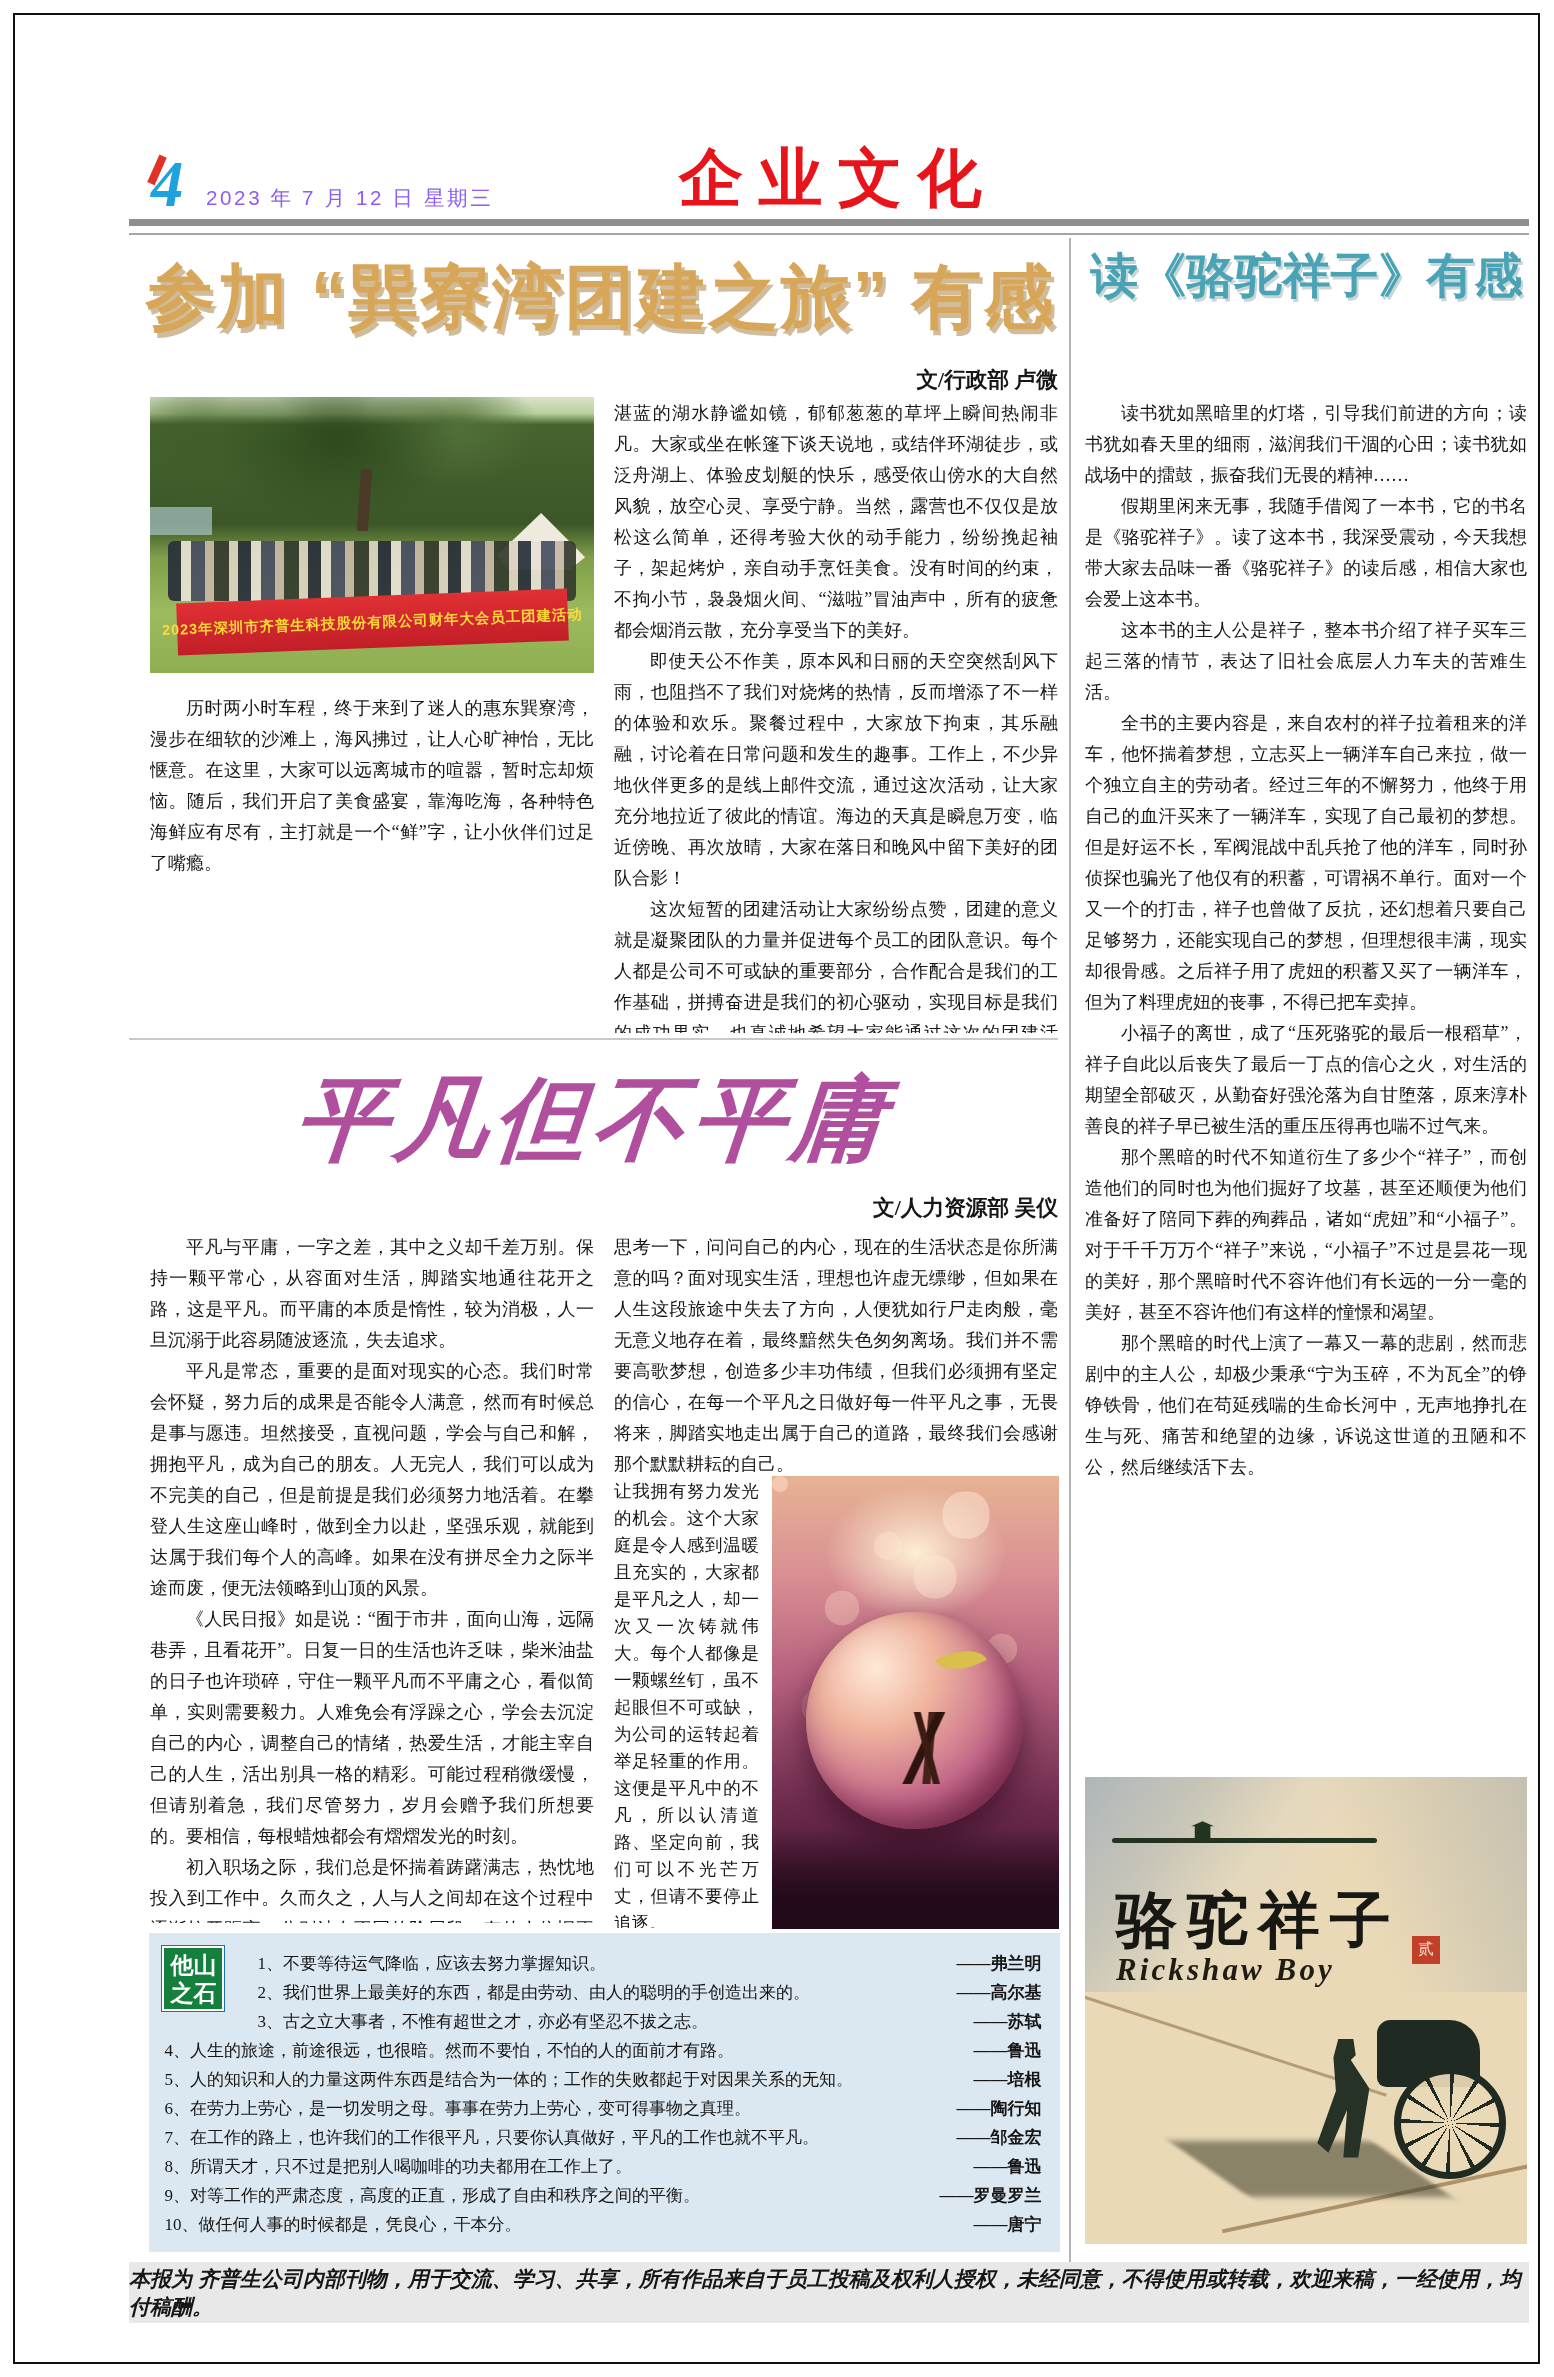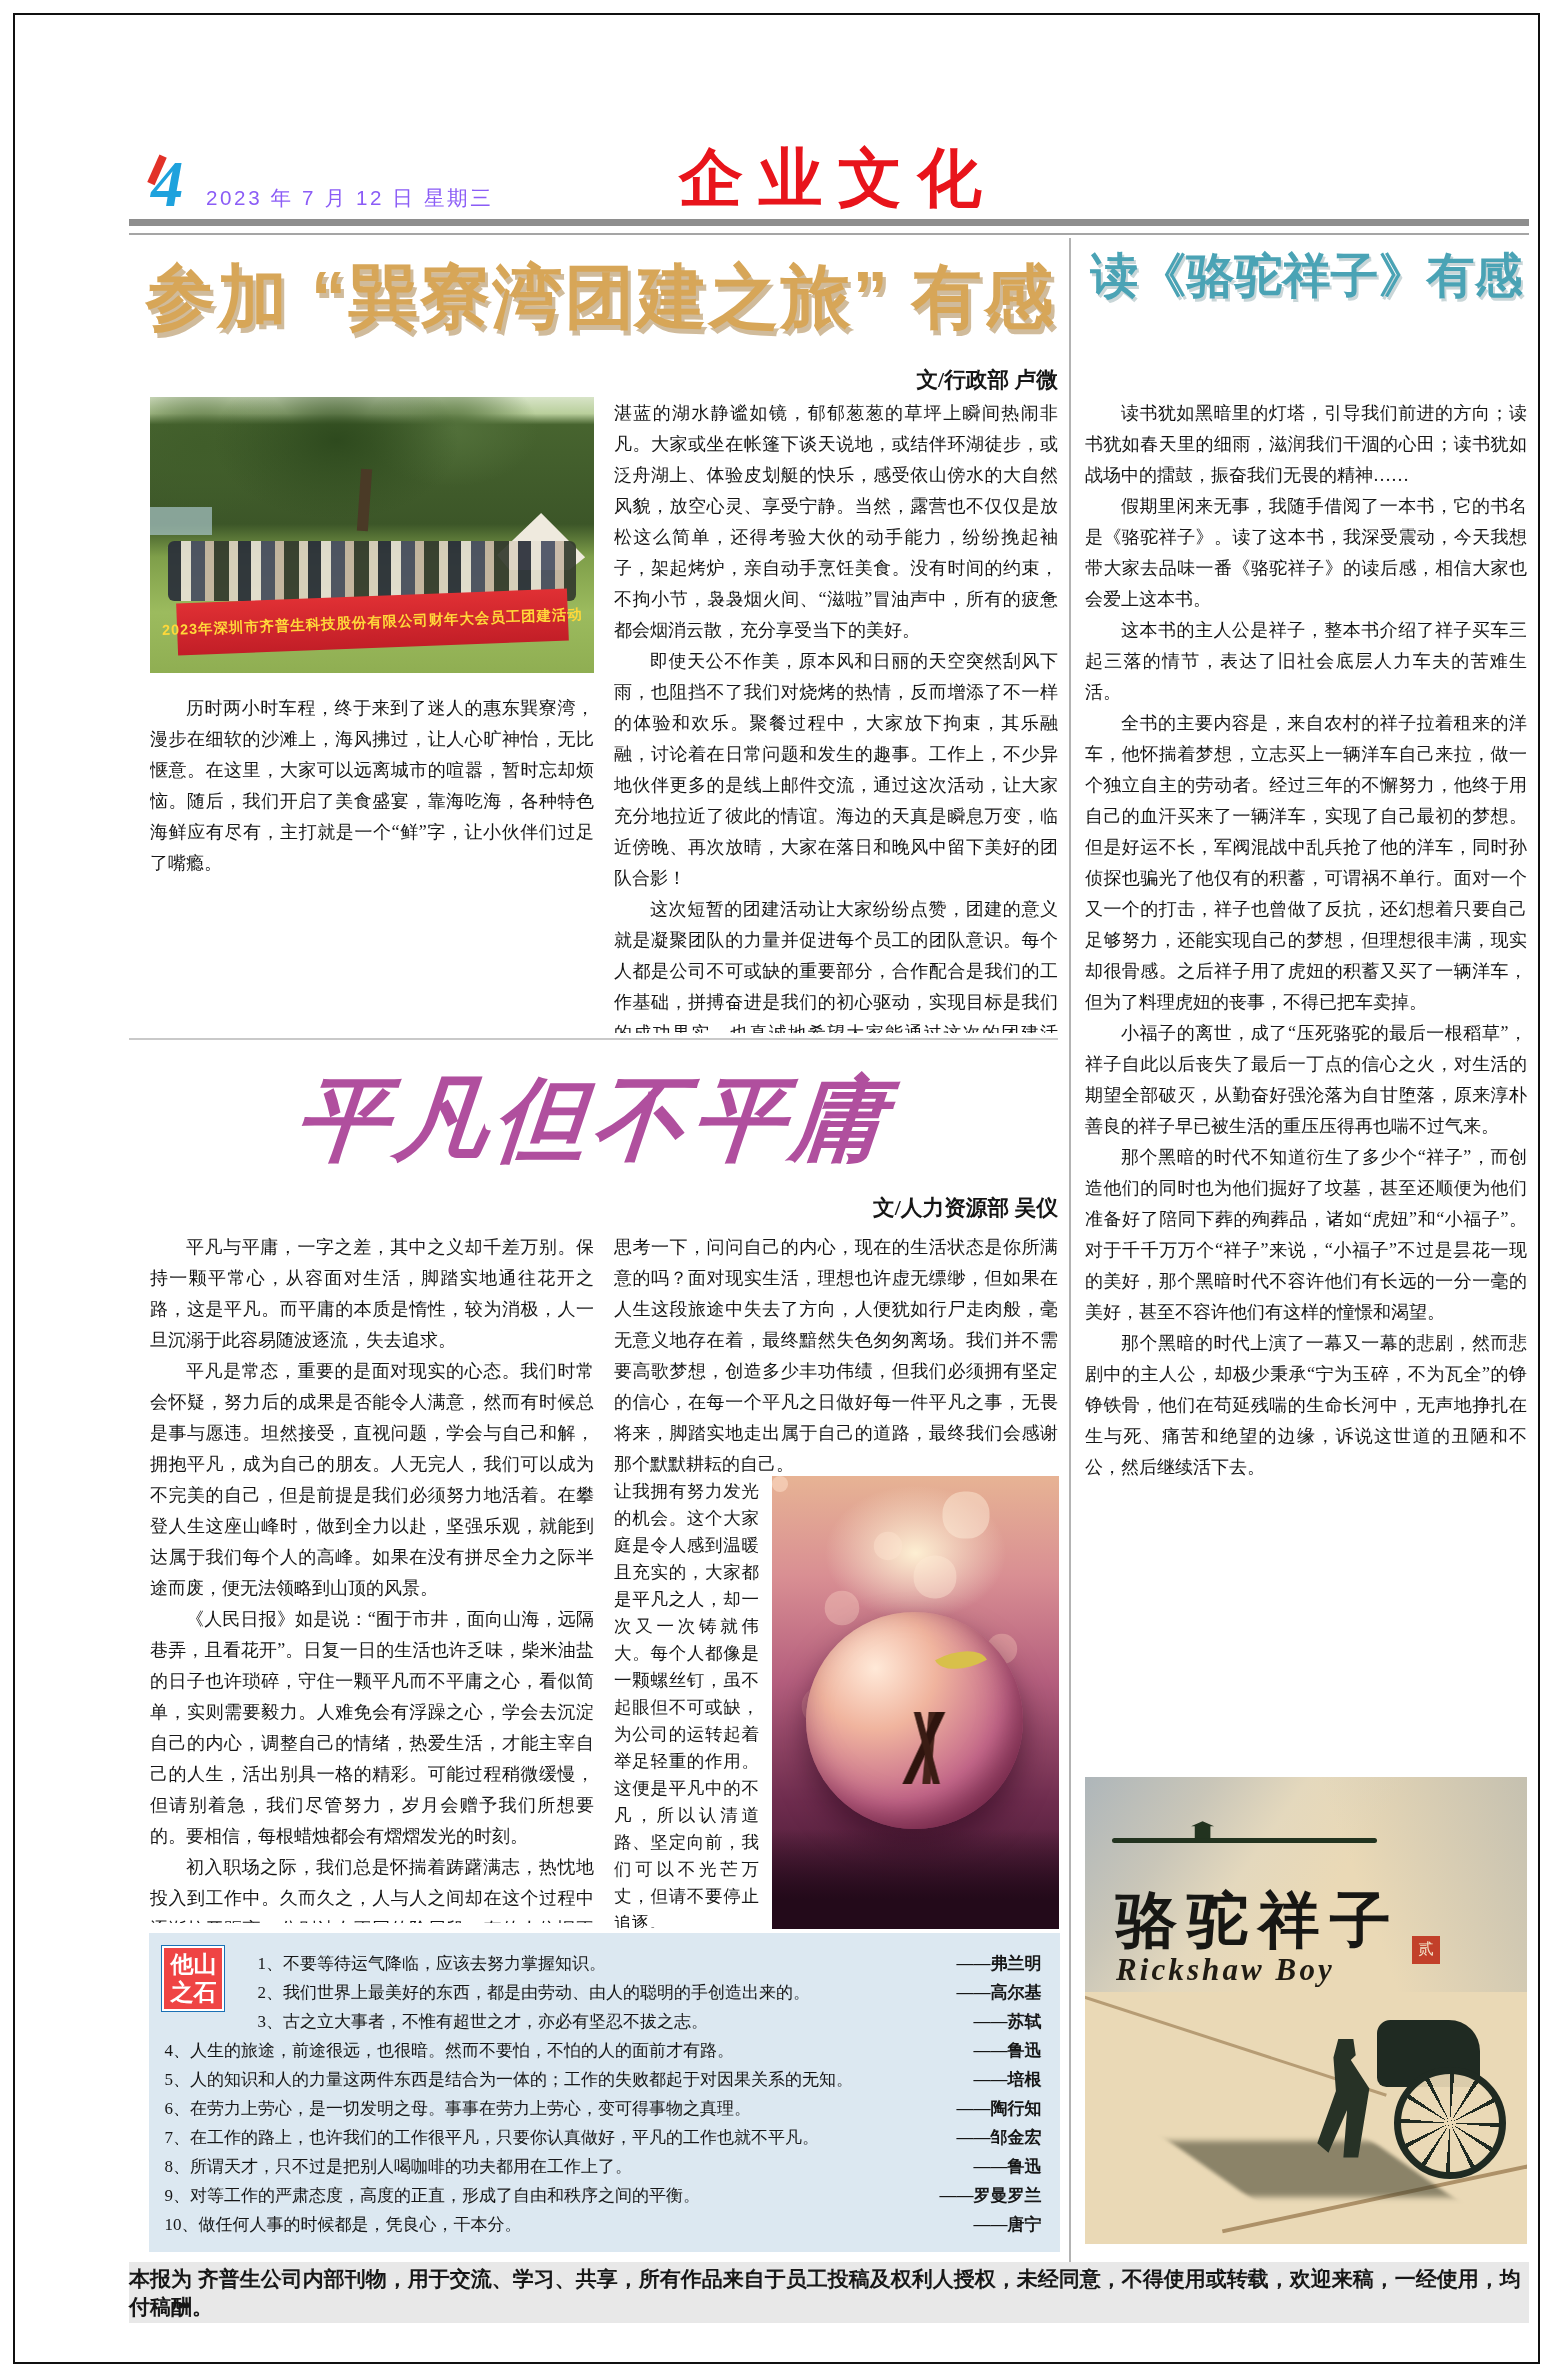--- a/index.html
+++ b/index.html
@@ -70,24 +70,24 @@
     box-shadow:0 15.5px 31px rgba(40,5,25,.55), inset -9.3px -12.4px 31px rgba(90,20,50,.55);}
   .p2-leaf{left:58%;top:38%;width:46px;height:24px;background:#d8c04a;border-radius:0 100% 0 100%;transform:rotate(-28deg);}
   .p2-twigs{left:28%;top:52%;width:155px;height:72px;
     background:linear-gradient(75deg,transparent 46%,#3a1c14 47%,#3a1c14 50%,transparent 51%),
                linear-gradient(115deg,transparent 44%,#2e140e 45%,#2e140e 49%,transparent 50%),
                linear-gradient(95deg,transparent 47%,#45231a 48%,#45231a 52%,transparent 53%);}
   .p2-floor{left:0;top:78%;width:100%;height:22%;background:linear-gradient(180deg,rgba(60,15,35,0),#230a1a 70%);}
 
   
   .qbox{left:149px;top:1933px;width:911px;height:319px;background:#dce8f1;}
-  .qlabel{left:13.4px;top:13.4px;width:58px;height:61px;background:#ef4444;border:2.1px solid #ffffff;
+  .qlabel{left:13.4px;top:13.4px;width:58px;height:61px;background:#15803d;border:2.1px solid #ffffff;
           outline:1.5px solid #1a70b5;display:flex;align-items:center;justify-content:center;text-align:center;
           font-size:23px;line-height:28px;color:#ffffff;font-weight:bold;
-          font-family:Liberation Serif, serif;writing-mode:horizontal-tb;}
+          font-family:Liberation Sans, sans-serif;writing-mode:horizontal-tb;}
   .qlist{left:15.5px;top:15.5px;width:877px;}
   .quote-row{display:flex;align-items:baseline;font-size:17px;line-height:29px;}
   .quote-row.wrap-label{margin-left:93px;}
   .q-num{white-space:nowrap;}
   .q-text{flex:1;}
   .q-author{white-space:nowrap;font-weight:bold;margin-left:6.2px;}
 
   
   .cover{left:1085px;top:1777px;width:442px;height:467px;overflow:hidden;background:#ead9b6;}
   .cv-wash{left:0;top:0;width:100%;height:46%;
@@ -105,21 +105,21 @@
   .cv-path2{left:30%;top:88%;width:90%;height:4.1px;background:#ad9168;transform:rotate(-12deg);}
   .cv-shadow{left:28%;top:78%;width:46%;height:12%;background:rgba(60,60,40,.55);transform:skewX(55deg);filter:blur(3.1px);}
   .cv-man{left:52%;top:56%;width:62px;height:119px;background:#273226;
           clip-path:polygon(38% 0,62% 0,66% 14%,58% 18%,88% 42%,70% 100%,46% 100%,52% 60%,22% 96%,4% 88%,34% 44%,30% 16%);}
   .cv-cart{left:66%;top:52%;width:103px;height:67px;background:#1f2a22;border-radius:13.4px 31px 9.3px 9.3px;}
   .cv-wheel{left:70%;top:62%;width:98px;height:98px;border-radius:50%;border:7.2px solid #1f2a22;
             background:repeating-conic-gradient(#1f2a22 0 5deg,rgba(234,217,182,.92) 5deg 30deg);}
 
   
   .footerbar{left:129px;top:2262px;width:1400px;height:61px;background:#e8e8e8;display:flex;
-             align-items:center;justify-content:center;}
+             align-items:center;justify-content:center;font-style:italic;}
   .footerbar span{font-size:21px;font-weight:bold;color:#161616;font-family:"Liberation Sans","DejaVu Sans",sans-serif;}
 
   .title2{left:1081px;top:244px;width:451px;text-align:center;font-size:48px;font-weight:900;
           color:#4aa3b5;font-family:"Liberation Sans","DejaVu Sans",sans-serif;white-space:nowrap;
           text-shadow:2.1px 2.6px 0 rgba(40,90,100,.25);}
 </style>
 </head>
 <body>
 
 <div class="page">

